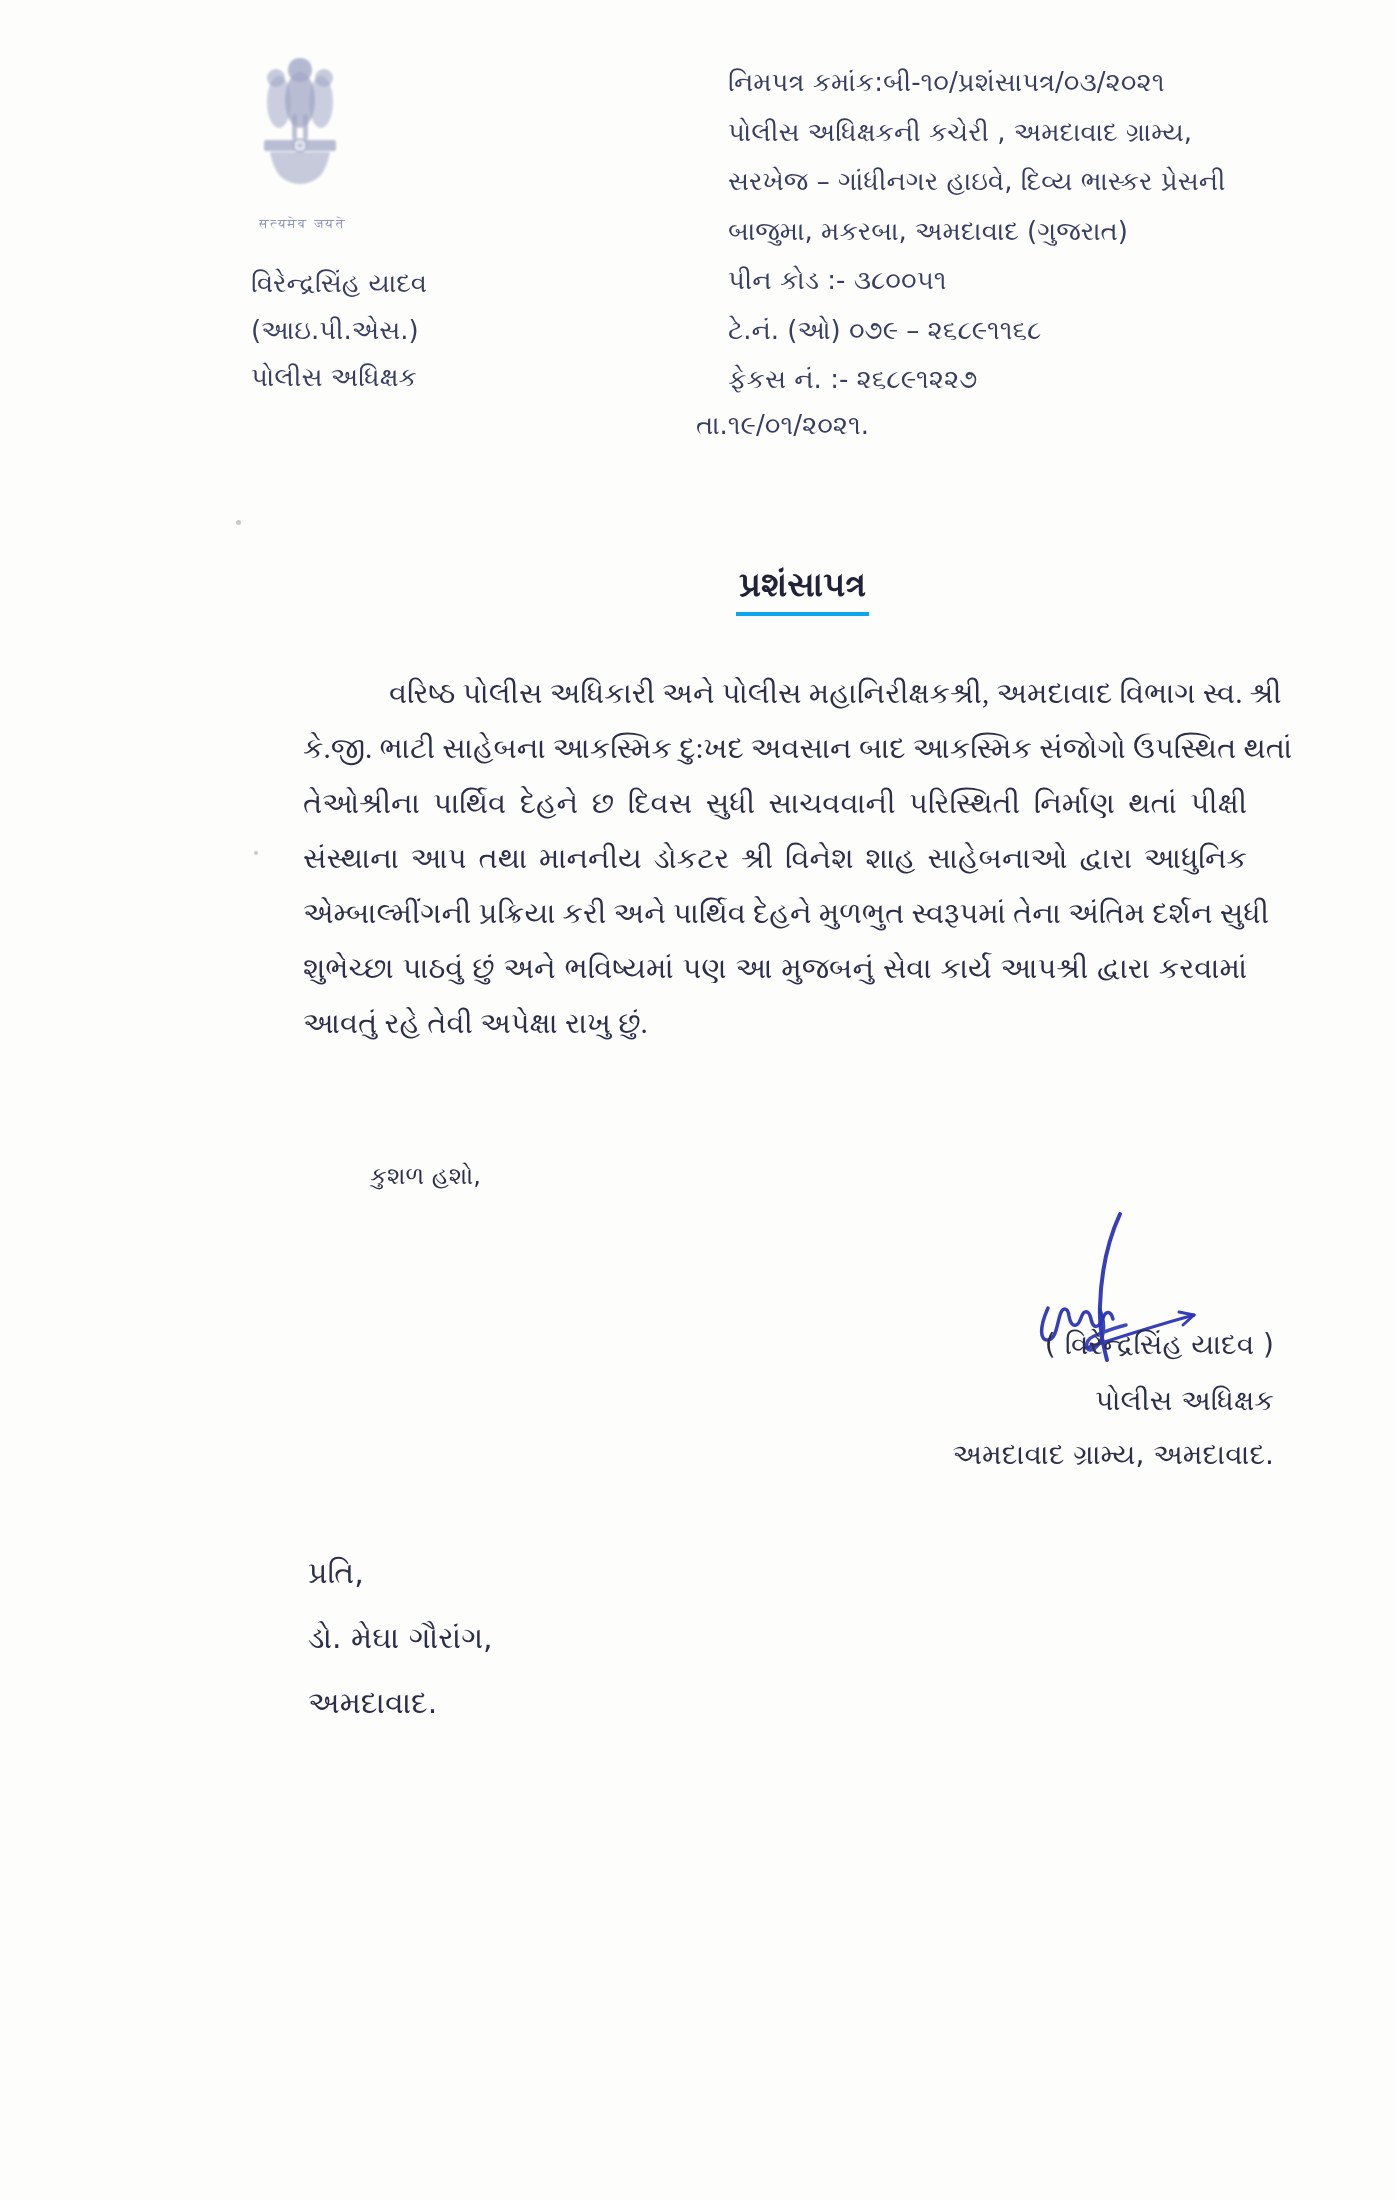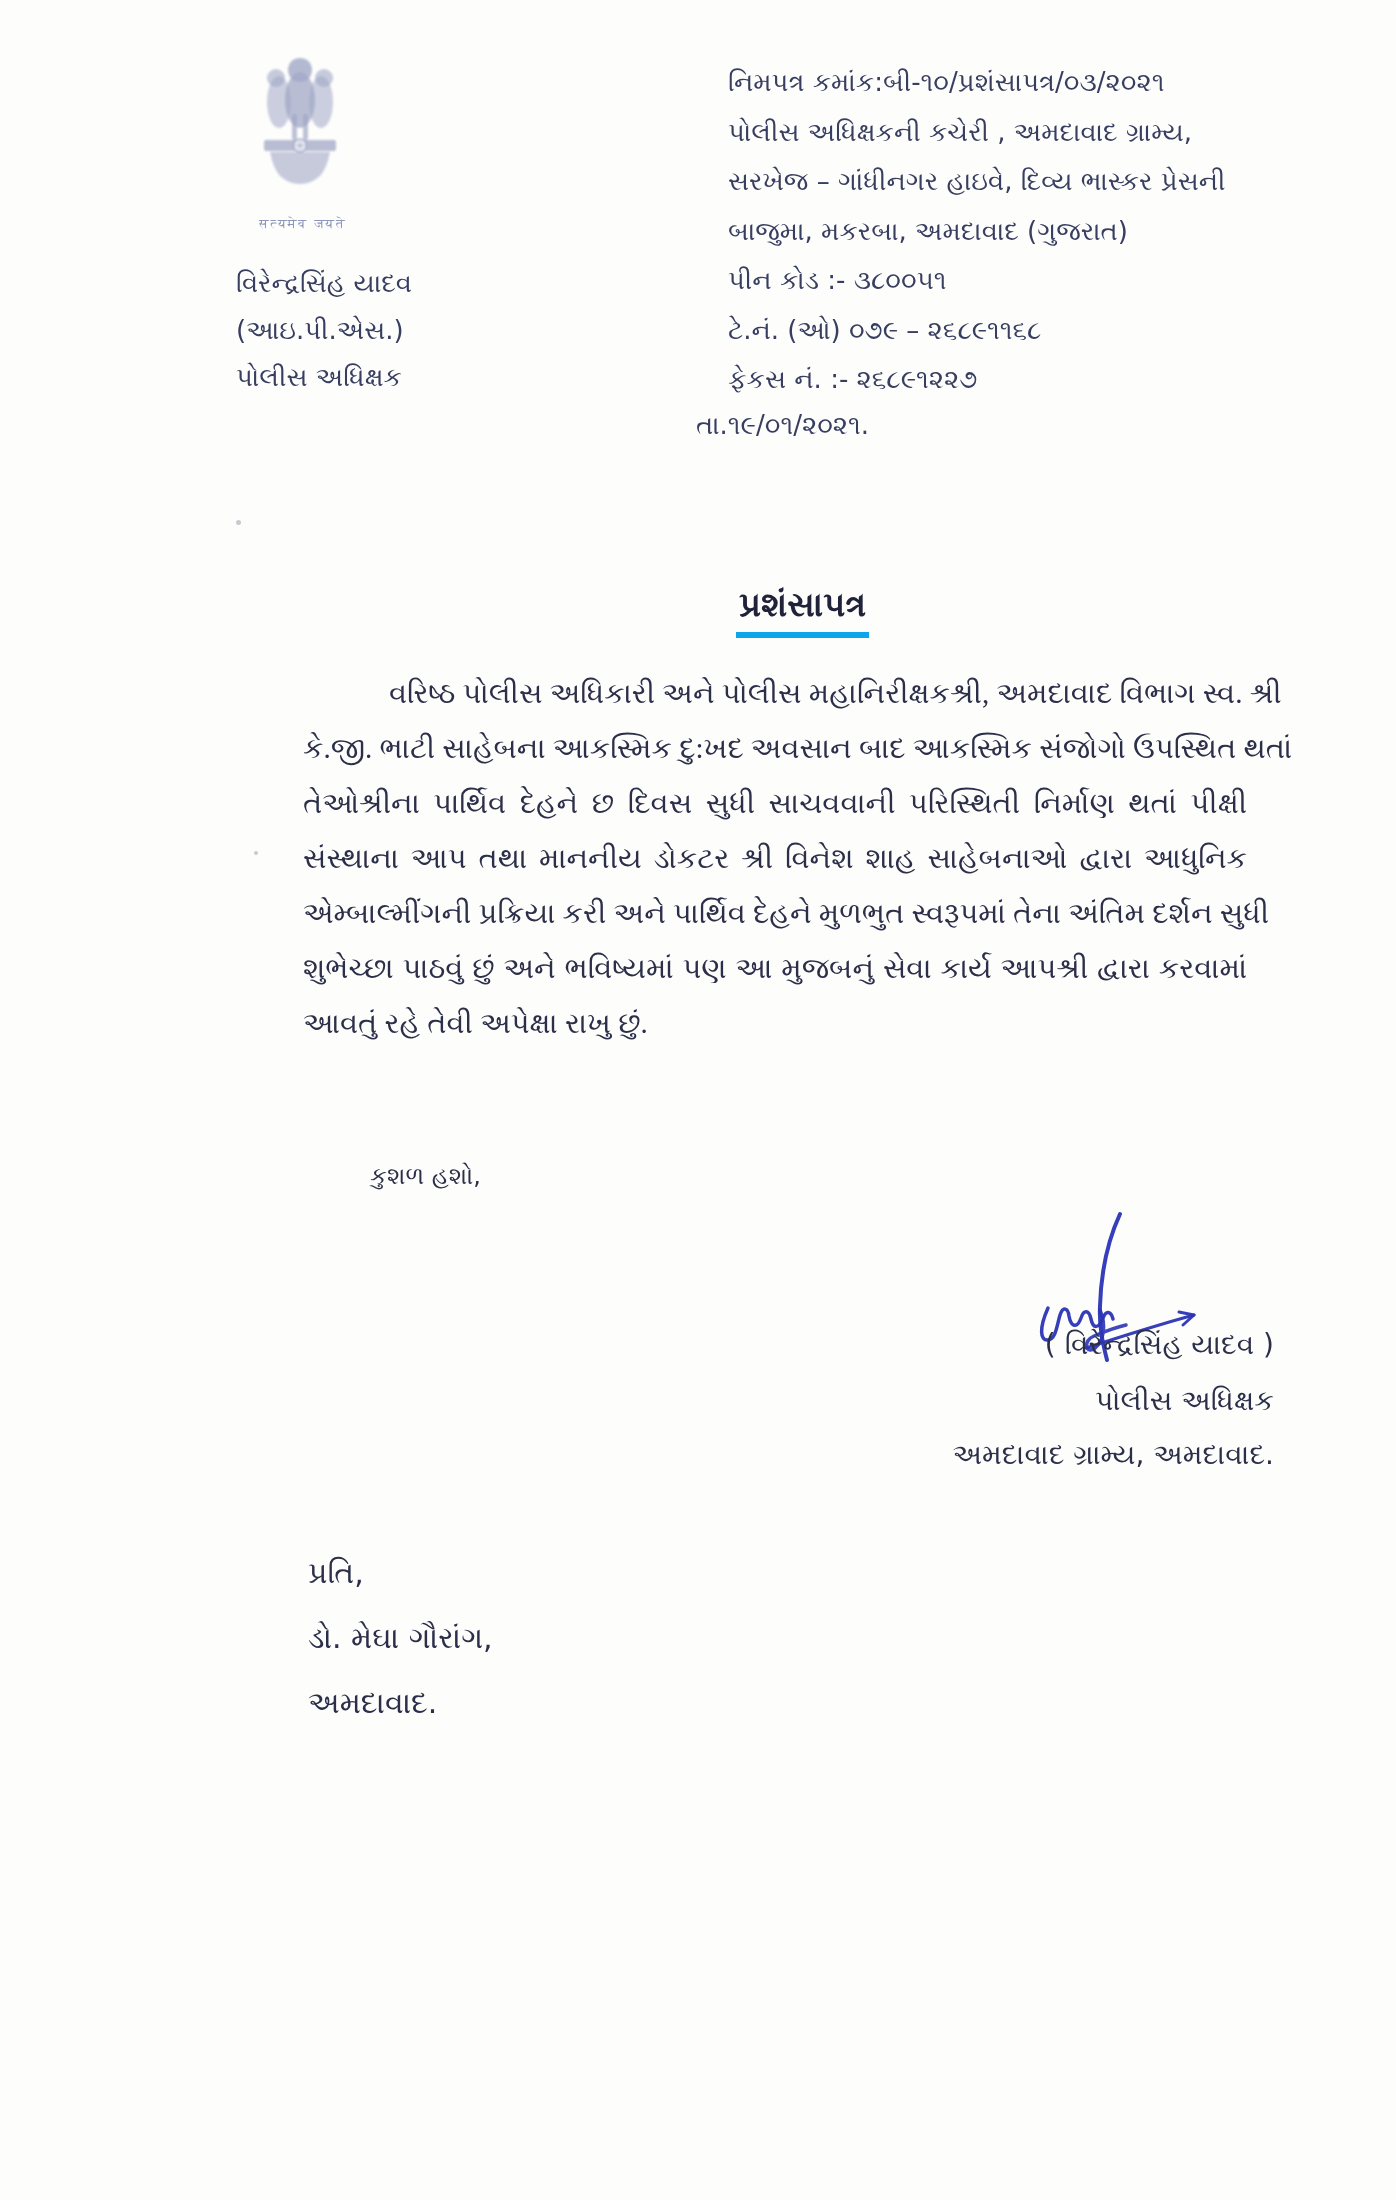--- a/index.html
+++ b/index.html
@@ -12,29 +12,29 @@
     font-family:"DejaVu Sans", sans-serif;
     color:#2c2f49;
   }
   
   .emblem{position:absolute;left:252px;top:44px;width:96px;height:168px;filter:blur(1.1px);opacity:.82;}
   .emblem-motto{
     position:absolute;left:228px;top:216px;width:150px;
     text-align:center;font-size:13px;letter-spacing:2px;color:#8d96ba;
     filter:blur(.4px);
   }
-  .officer{position:absolute;left:236px;top:260px;font-size:26px;line-height:47px;color:#383e60;}
+  .officer{position:absolute;left:251px;top:260px;font-size:26px;line-height:47px;color:#383e60;}
   
   .office{position:absolute;left:728px;top:58px;width:560px;font-size:26px;line-height:49.5px;color:#383e60;}
   .refdate{position:absolute;left:696px;top:410px;font-size:26px;color:#383e60;}
   
   .title{
-    position:absolute;left:736px;top:584px;
+    position:absolute;left:736px;top:564px;
     font-size:34px;font-weight:600;color:#1f2238;
-    border-bottom:6px solid #0ea5e9;padding:0 3px 7px 3px;
+    border-bottom:4px solid #0ea5e9;padding:0 3px 7px 3px;
   }
   
   .body{position:absolute;left:303px;top:666px;width:944px;font-size:29px;color:#2c2f49;}
   .bline{height:55px;line-height:55px;text-align:justify;text-align-last:justify;white-space:nowrap;font-family:Liberation Serif, serif;}
   .bline.first{padding-left:86px;}
   .bline.last{text-align:left;text-align-last:left;}
   .closing{position:absolute;left:370px;top:1162px;font-size:24px;color:#2c2f49;}
   
   .sig-svg{position:absolute;left:982px;top:1206px;width:232px;height:172px;}
   .signblock{position:absolute;left:878px;top:1318px;width:396px;text-align:center;font-size:28px;color:#2c2f49;}

